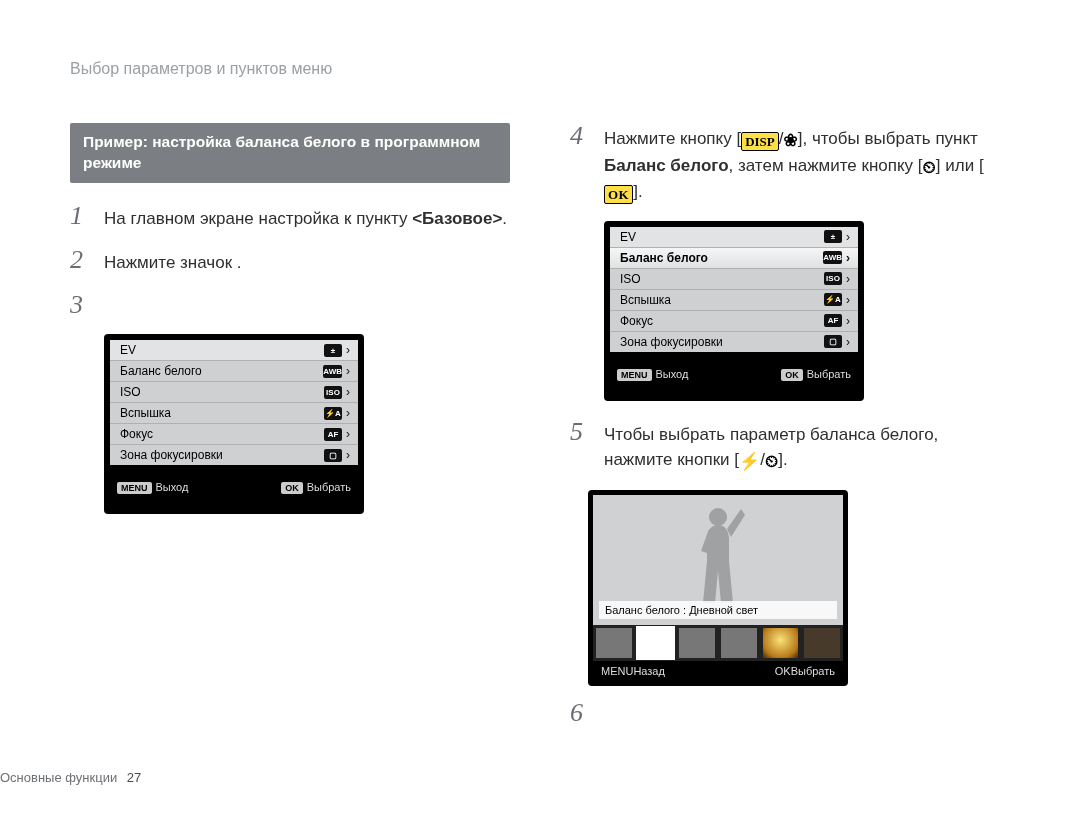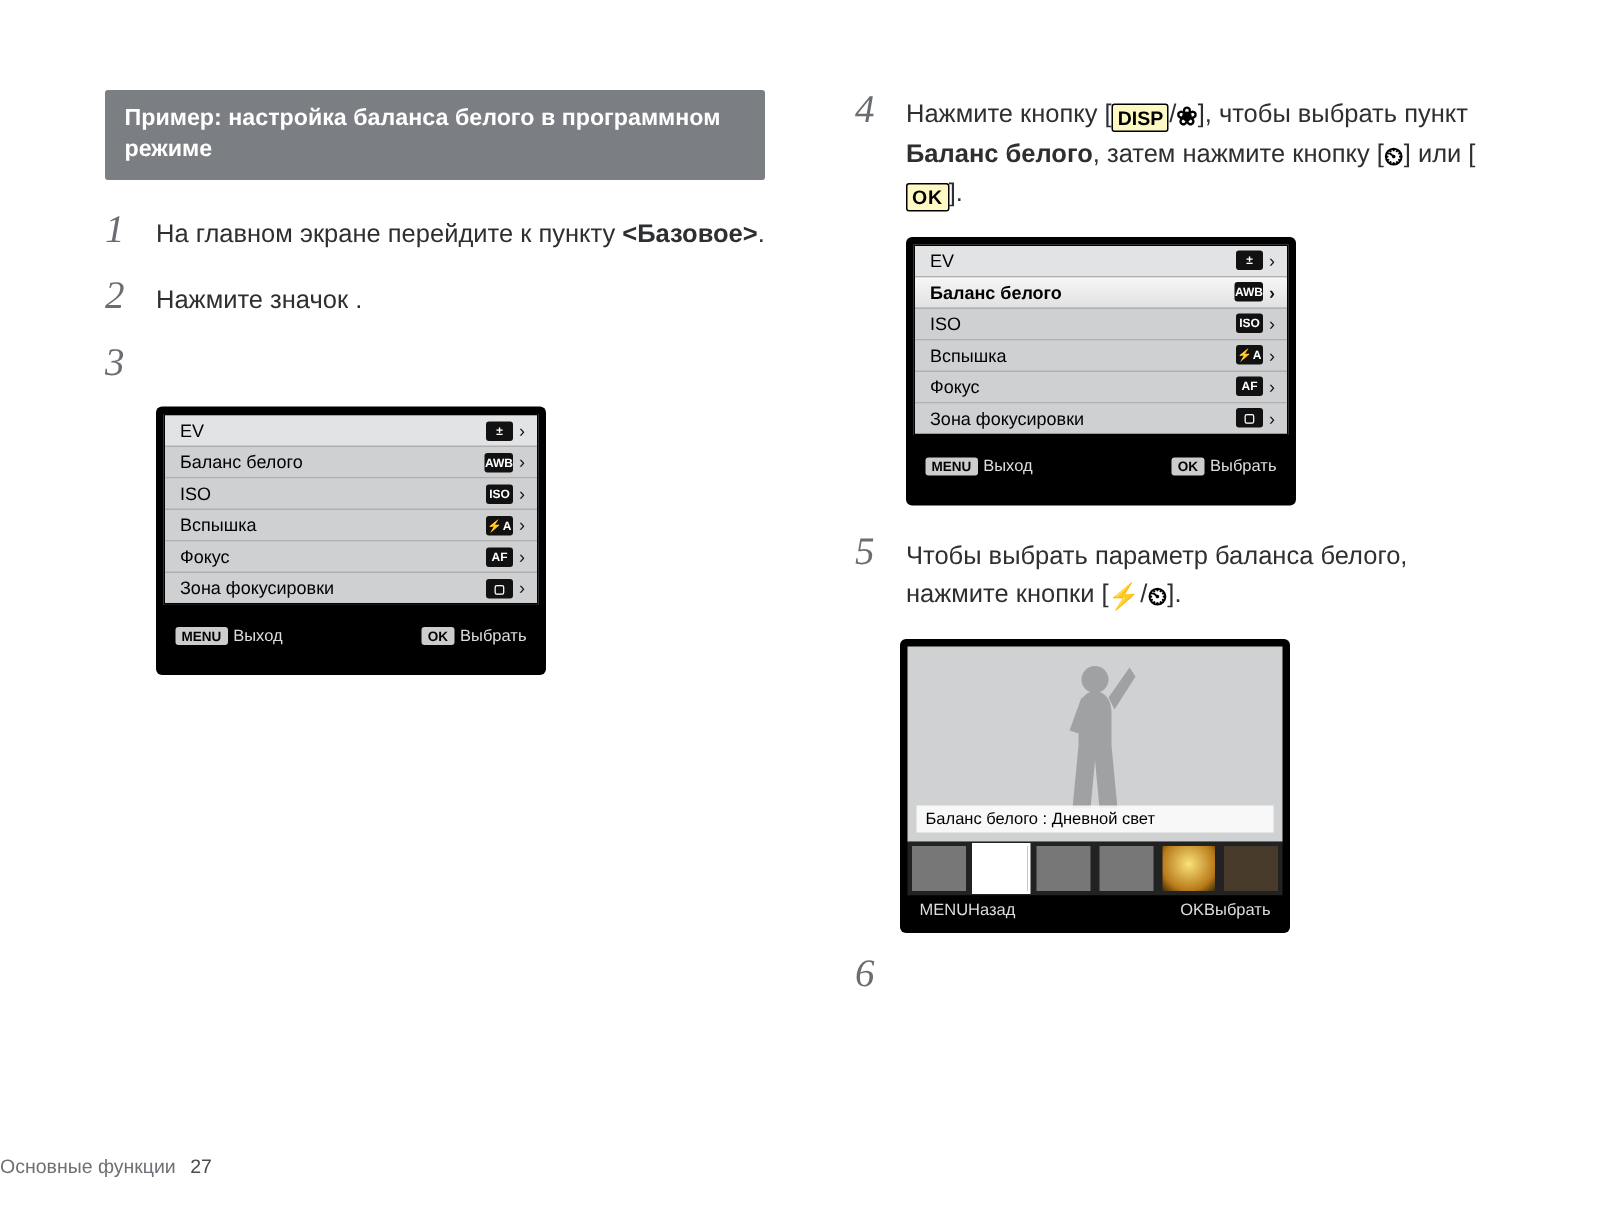--- a/index.html
+++ b/index.html
@@ -115,21 +115,21 @@
     color: #ddd;
     background: #000;
   }
   .device-bar .btn-label {
     display:inline-block; background:#ccc; color:#000; border-radius:2px;
     font-size:9px; padding:1px 4px; font-weight:bold; margin-right:4px;
   }
 
   
   .wb-frame {
-    margin: 6px 0 14px 30px;
+    margin: 6px 0 14px 18px;
     width: 260px;
     background:#000;
     padding:5px;
     border-radius:4px;
   }
   .wb-frame .preview {
     height: 130px;
     background: #d0d1d2;
     position: relative;
   }
@@ -161,23 +161,23 @@
   
   .key {
     display:inline-block;
     border:1.4px solid #000;
     border-radius:2px;
     padding:0 3px;
     font-size:13px;
     line-height:17px;
     vertical-align: -2px;
     font-weight:bold;
-    font-family: Liberation Sans, sans-serif;
+    font-family: Liberation Serif, serif;
     color:#000;
-    background:#fef9c3;
+    background:#fde047;
   }
   .key.ok { letter-spacing:0.5px; }
   .glyph {
     font-size:17px;
     vertical-align:-2px;
     font-weight:bold;
     color:#000;
     font-family: "Segoe UI Symbol","Apple Symbols",Arial,sans-serif;
   }
 
@@ -187,31 +187,32 @@
     text-align:left;
     font-size:13px;
     color:#6d7075;
   }
   .footer .pg { color:#4a4d51; margin-left:6px; }
 </style>
 </head>
 <body>
 
 <div class="page">
+  <div class="running-head">Выбор параметров и пунктов меню</div>
 
   <div class="cols">
 
     <div class="col">
       <div class="banner">Пример: настройка баланса белого в программном режиме</div>
 
       <ol class="steps">
         <li>
           <span class="num">1</span>
           <span class="txt">
-            <span>На главном экране перейдите к пункту </span><span class="bold">&lt;Базовое&gt;</span><span>.</span>
+            <span>На главном экране настройка к пункту </span><span class="bold">&lt;Базовое&gt;</span><span>.</span>
           </span>
         </li>
         <li>
           <span class="num">2</span>
           <span class="txt">Нажмите значок    .</span>
         </li>
         <li>
           <span class="num">3</span>
         </li>
       </ol>

